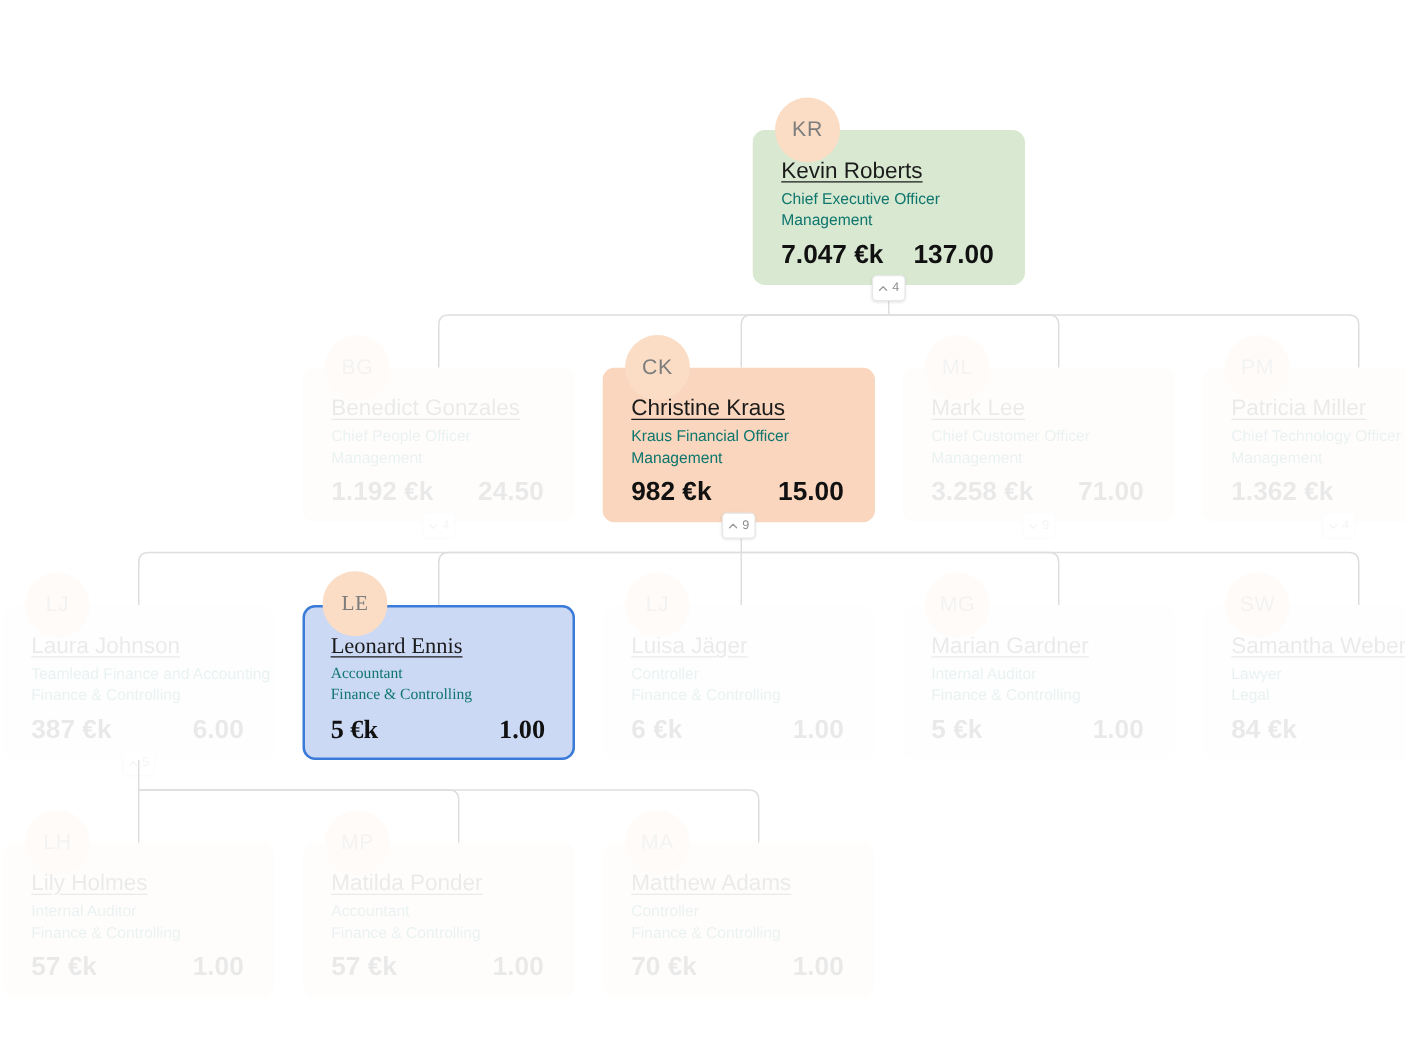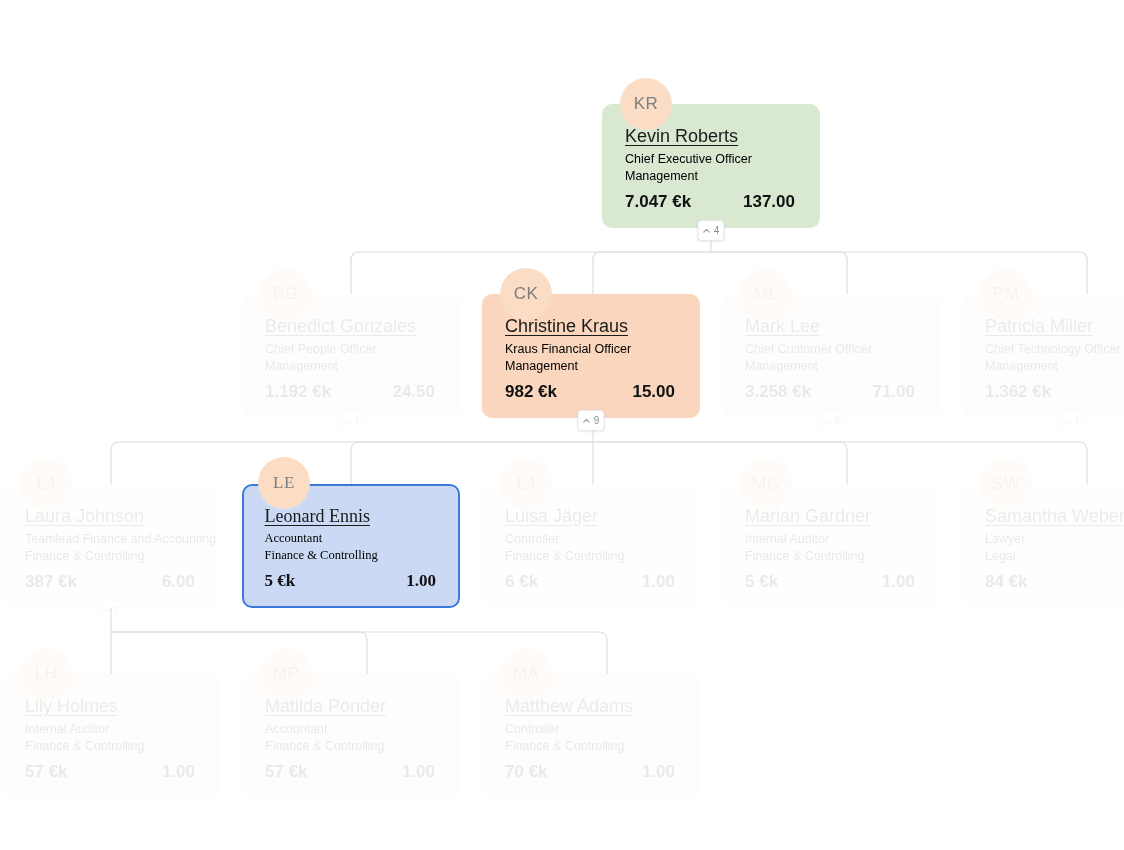--- a/index.html
+++ b/index.html
@@ -53,31 +53,31 @@
     font-size:18px;
     color:#1b1b1b;
     text-decoration:underline;
     text-underline-offset:2.5px;
     white-space:nowrap;
     line-height:1.25;
     margin-bottom:3px;
   }
   .n-role, .n-dept {
     font-size:12.5px;
-    color:#000000;
+    color:#0f766e;
     white-space:nowrap;
     line-height:1.37;
   }
   .n-metrics {
     display:flex;
     justify-content:space-between;
     align-items:flex-start;
     margin-top:7px;
     padding-right:4px;
-    font-size:17px;
+    font-size:21px;
     font-weight:bold;
     color:#111111;
     white-space:nowrap;
   }
   .n-metrics .m-right { padding-right:2px; }
 
   .badge {
     position:absolute;
     left:50%;
     transform:translateX(-50%);

